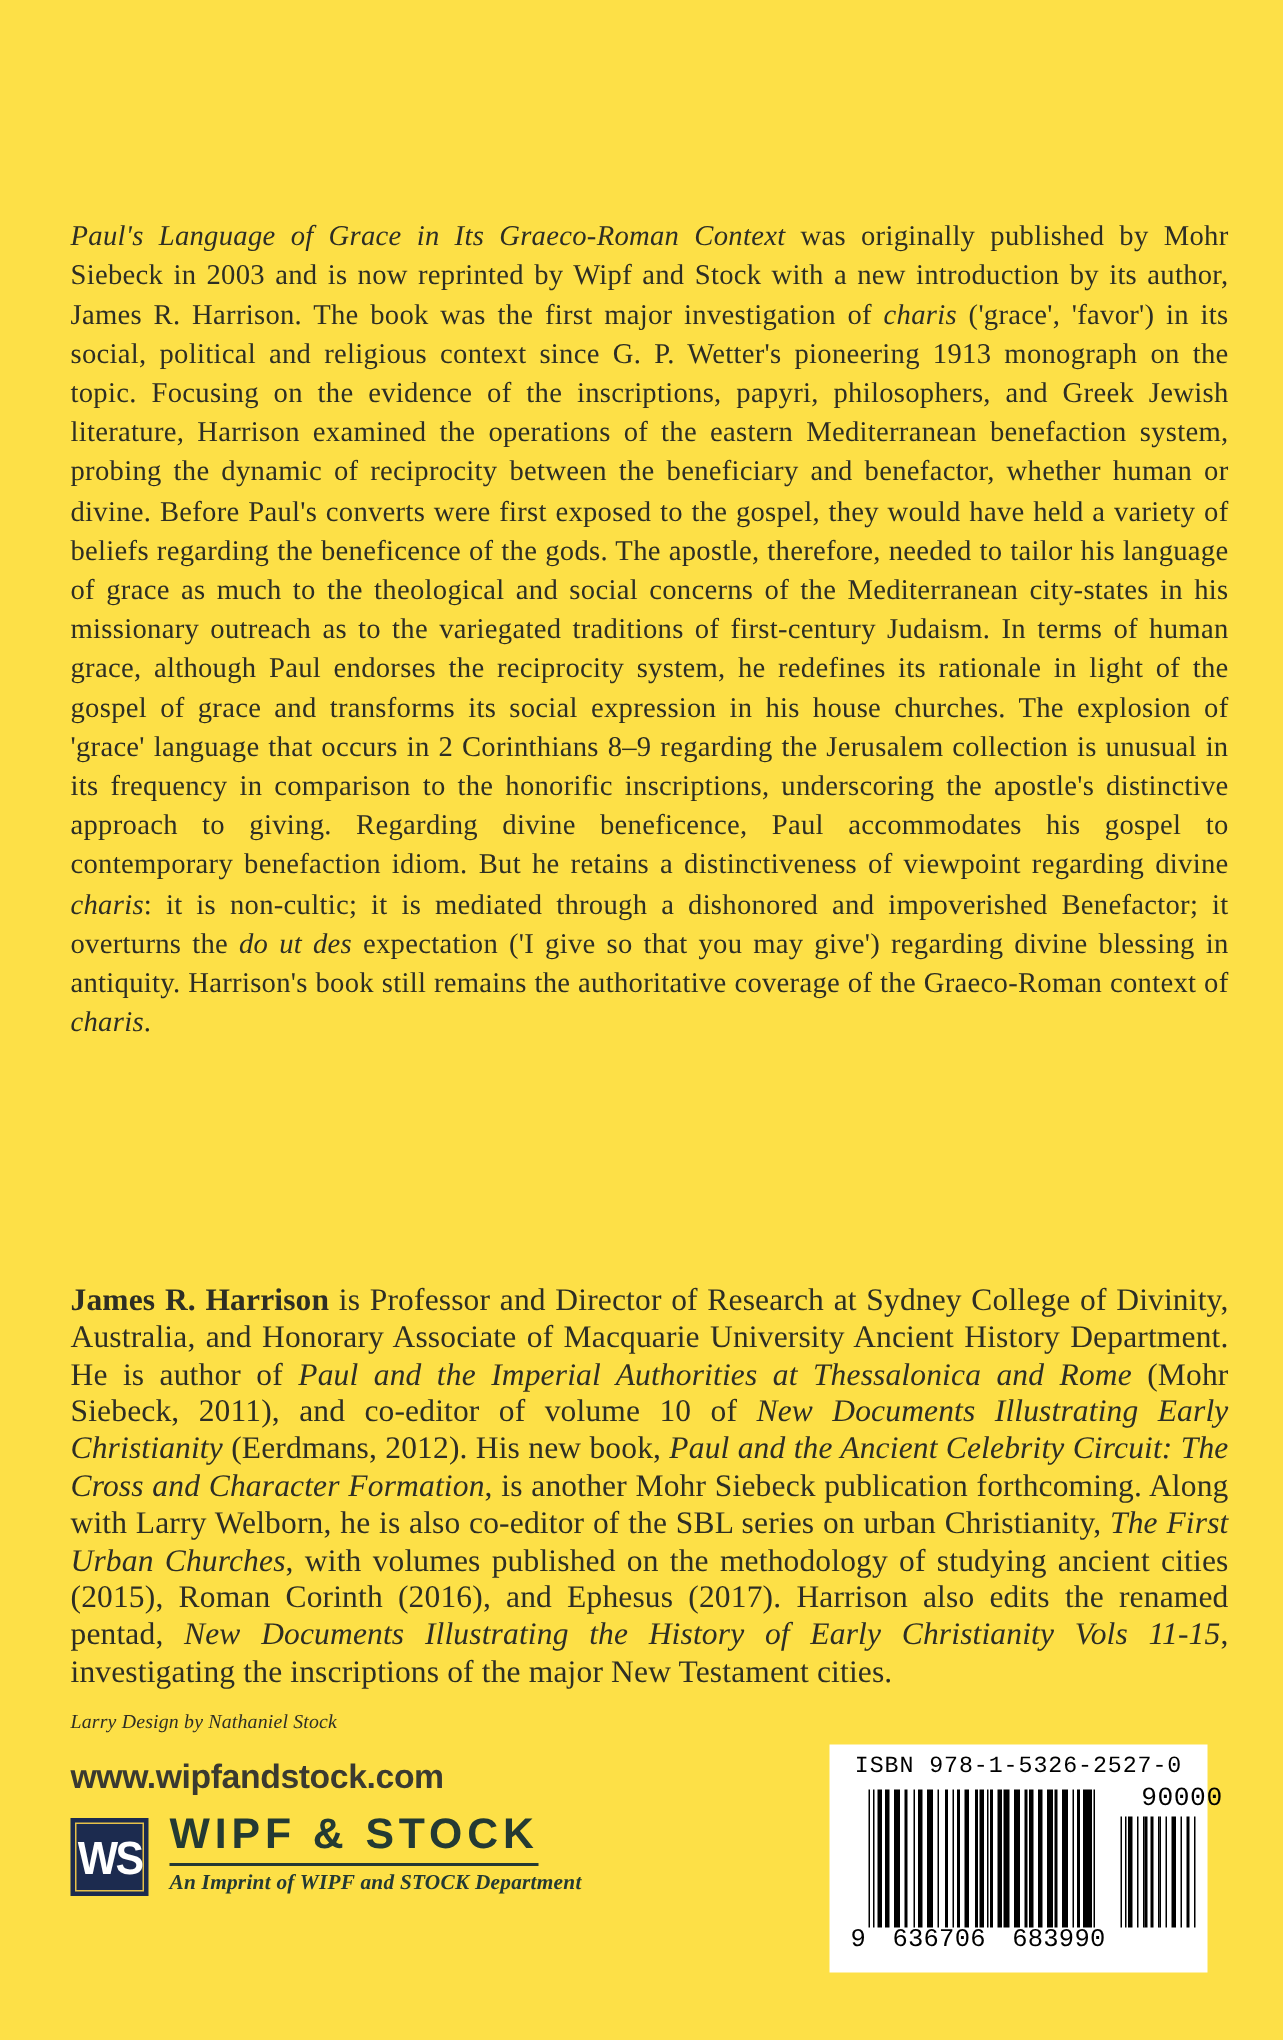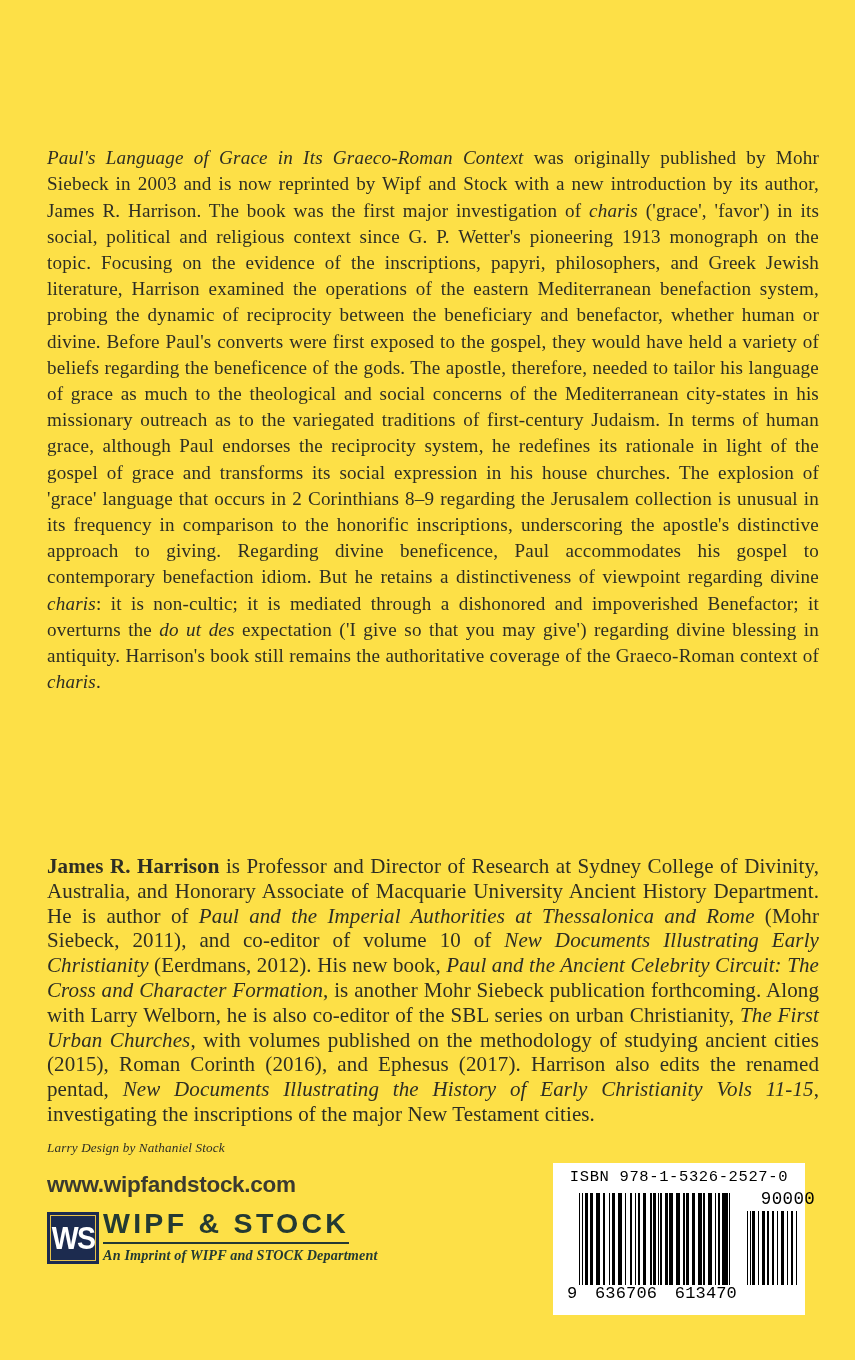--- a/index.html
+++ b/index.html
@@ -106,21 +106,21 @@
   .ws-mark-inner span {
     color: #ffffff;
     font-family: "Liberation Sans", "DejaVu Sans", sans-serif;
     font-weight: bold;
     font-size: 31px;
     line-height: 1;
     letter-spacing: -0.06em;
     transform: scaleX(0.92) translateY(1px);
   }
   .pub-text {
-    margin-left: 4px;
+    margin-left: 14px;
     padding-top: 2px;
   }
   .pub-name {
     font-family: "Liberation Sans", "DejaVu Sans", sans-serif;
     font-weight: bold;
     font-size: 28.5px;
     color: #243a33;
     letter-spacing: 0.115em;
     line-height: 1.05;
     border-bottom: 2px solid #243a33;
@@ -331,17 +331,17 @@
         <i style="width: 1.36842px; background: transparent;"></i>
         <i style="width: 1.36842px; background: rgb(0, 0, 0);"></i>
         <i style="width: 1.36842px; background: rgb(0, 0, 0);"></i>
         <i style="width: 2.73684px; background: transparent;"></i>
         <i style="width: 1.36842px; background: rgb(0, 0, 0);"></i>
         <i style="width: 1.36842px; background: transparent;"></i>
       </div>
     <div class="ean-text">
       <span>9</span>
       <span>636706</span>
-      <span>613470</span>
+      <span>683990</span>
     </div>
   </div>
 
 </div>
 
 </body></html>

